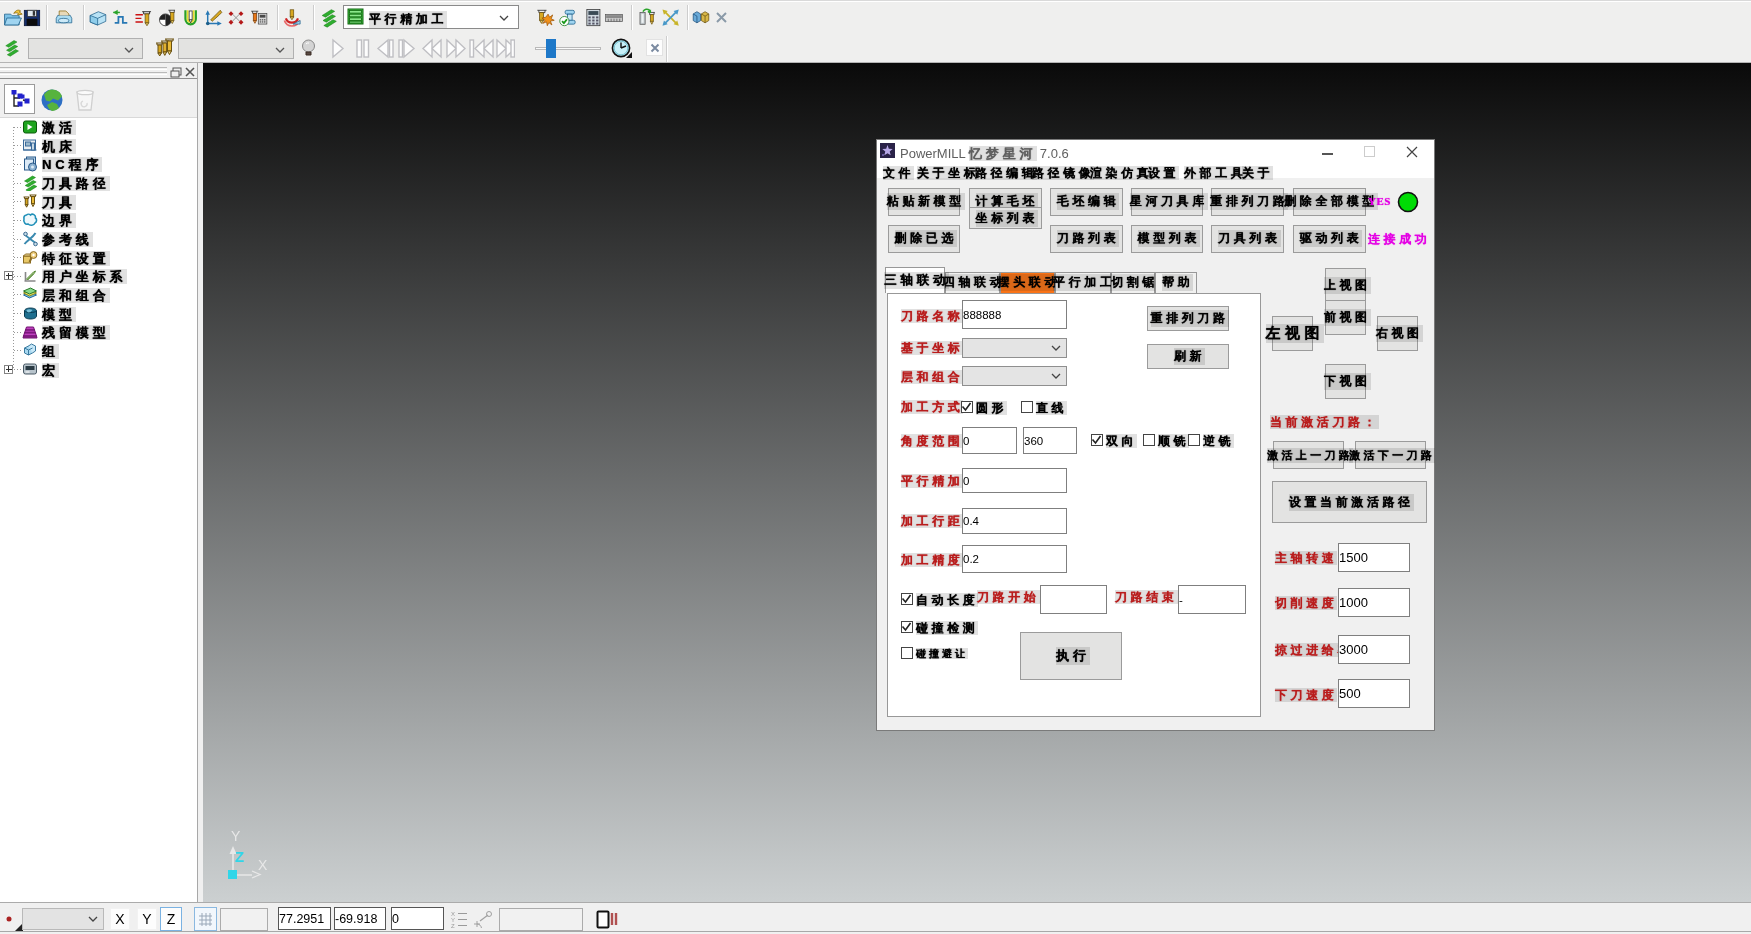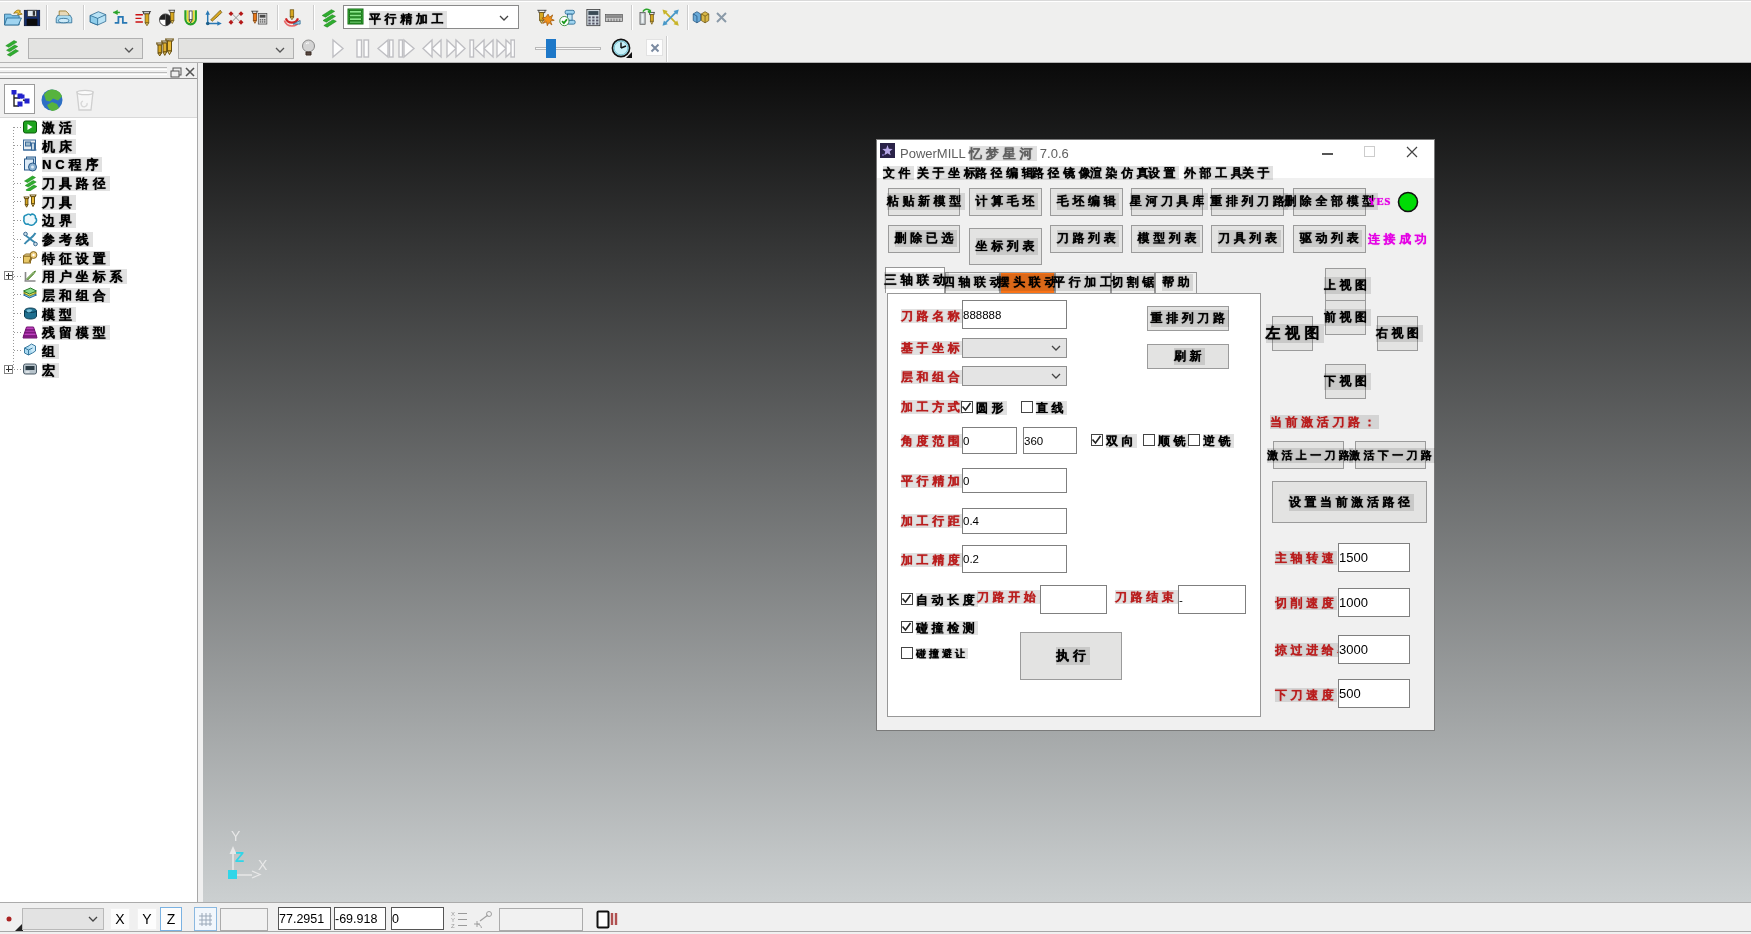--- a/index.html
+++ b/index.html
@@ -515,21 +515,21 @@
       </div>
 <div class="b" style="left:334px;top:48px;width:73px;height:27.5px">
         <span class="k" style="font-size:12px">重排列刀路</span>
       </div>
 <div class="b" style="left:415.5px;top:48px;width:73.5px;height:27.5px">
         <span class="k" style="font-size:12px">删除全部模型</span>
       </div>
 <div class="b" style="left:11px;top:85px;width:72px;height:27.5px">
         <span class="k" style="font-size:12px">删除已选</span>
       </div>
-<div class="b" style="left:91.5px;top:88px;width:73px;height:37px">
+<div class="b" style="left:91.5px;top:67px;width:73px;height:22px">
         <span class="k" style="font-size:12px">坐标列表</span>
       </div>
 <div class="b" style="left:173px;top:85px;width:72.5px;height:27.5px">
         <span class="k" style="font-size:12px">刀路列表</span>
       </div>
 <div class="b" style="left:254px;top:85px;width:72px;height:27.5px">
         <span class="k" style="font-size:12px">模型列表</span>
       </div>
 <div class="b" style="left:334px;top:85px;width:73px;height:27.5px">
         <span class="k" style="font-size:12px">刀具列表</span>

